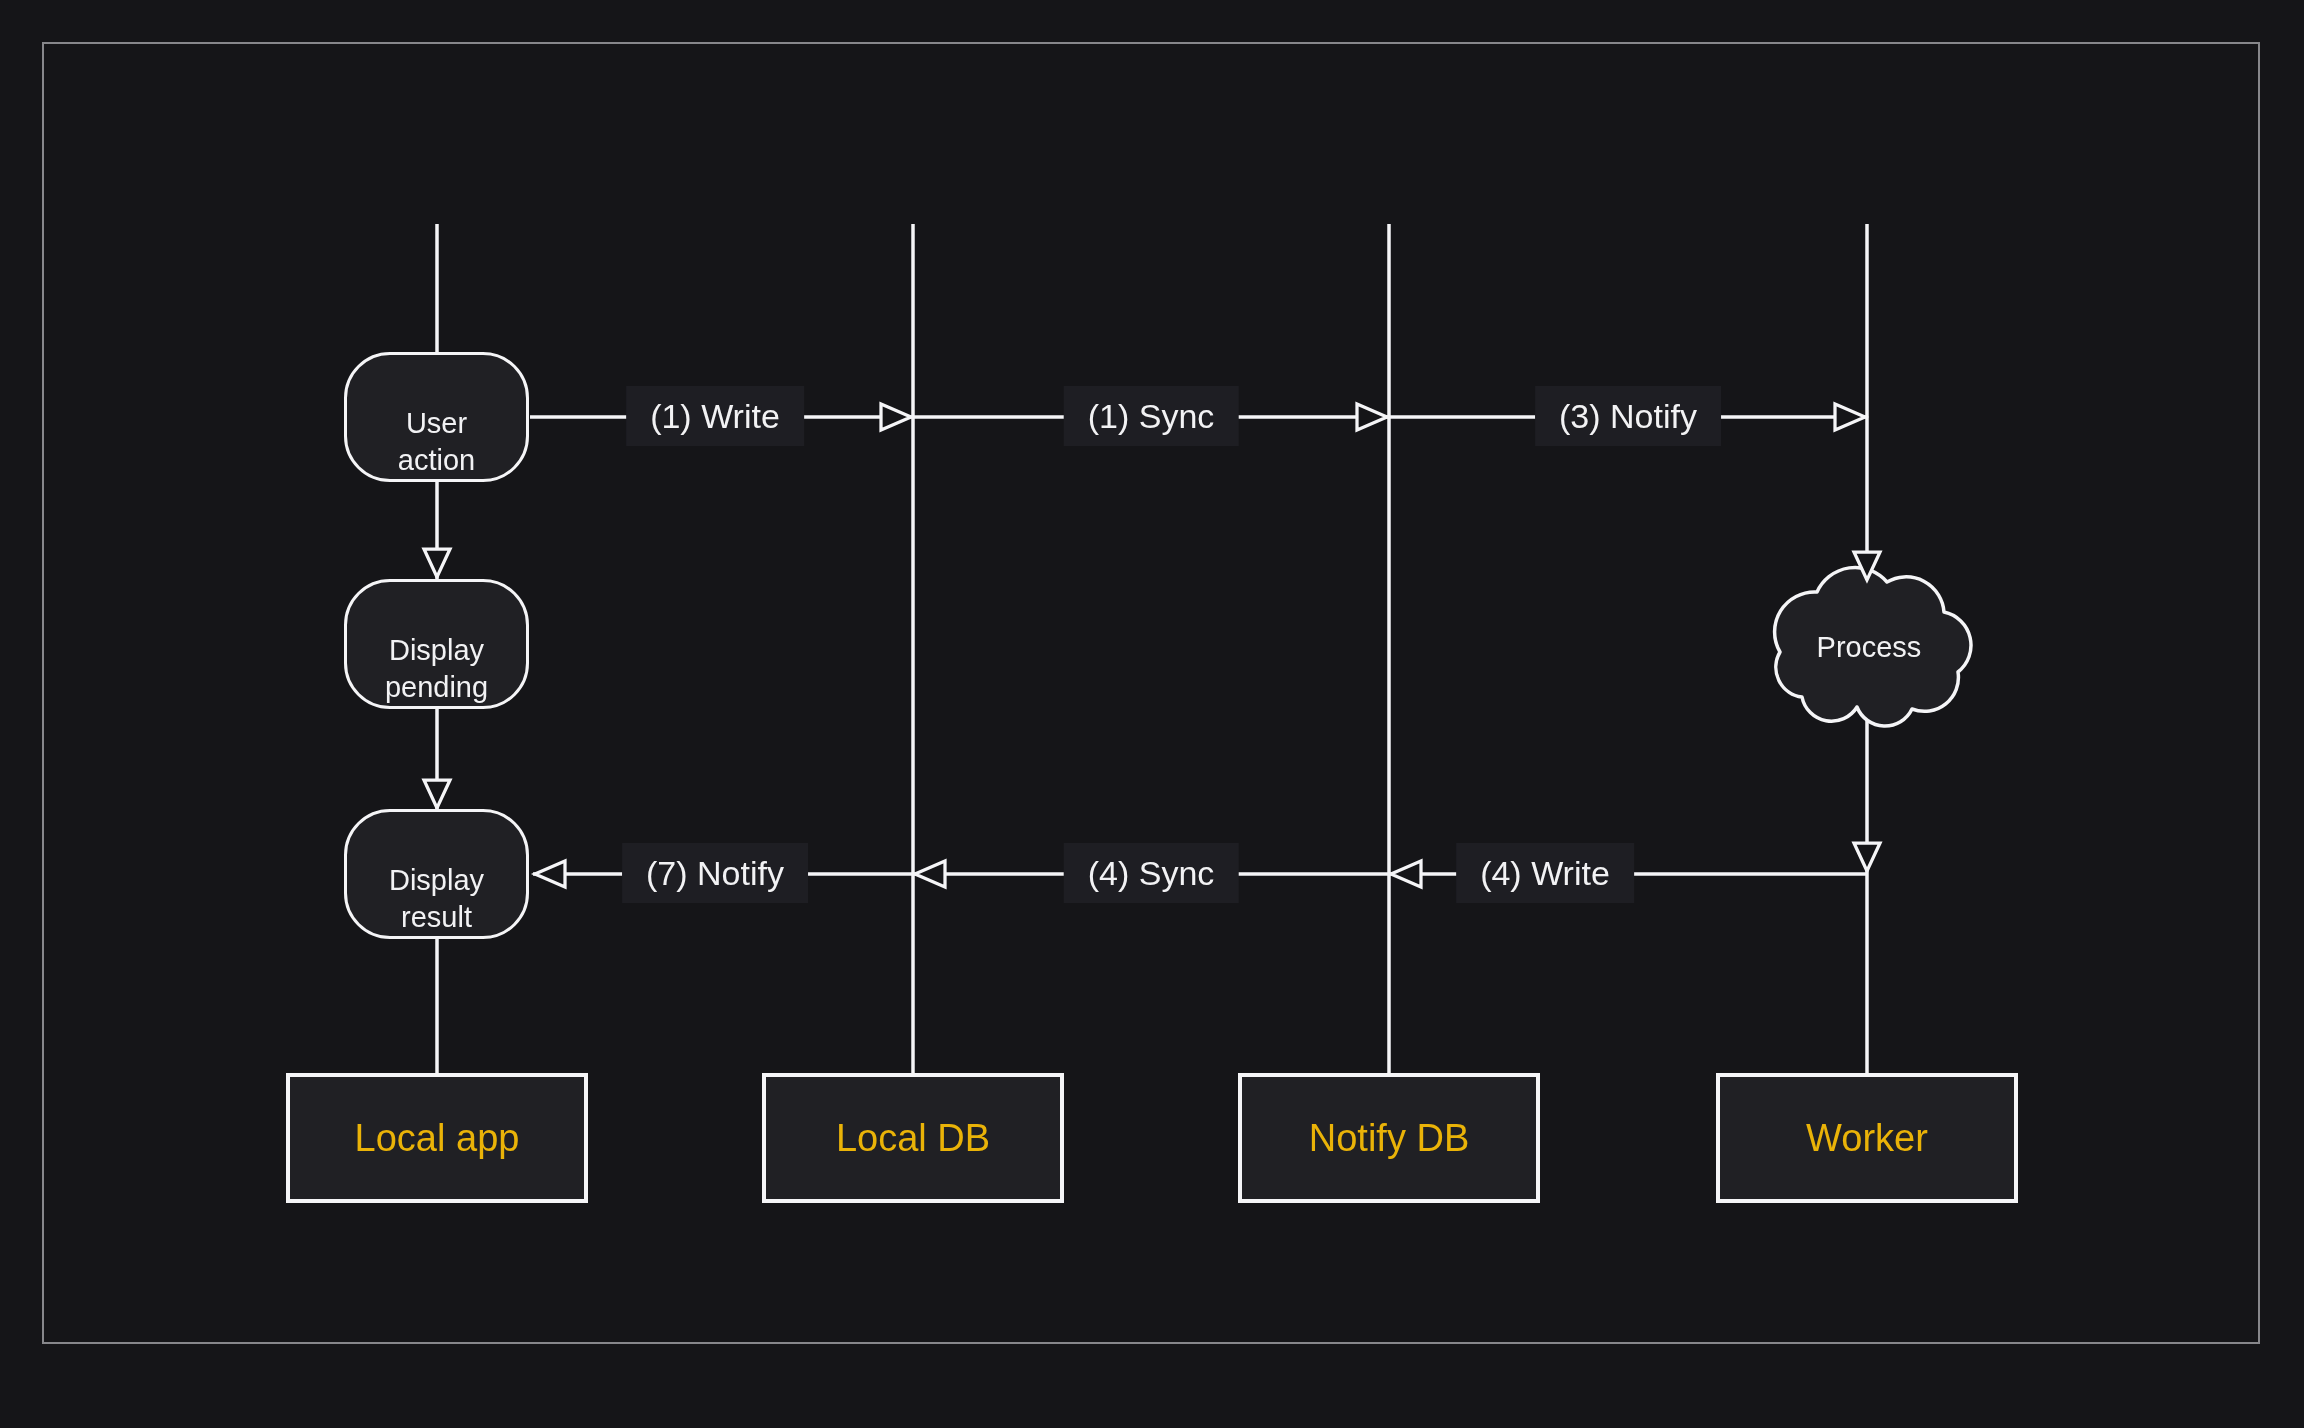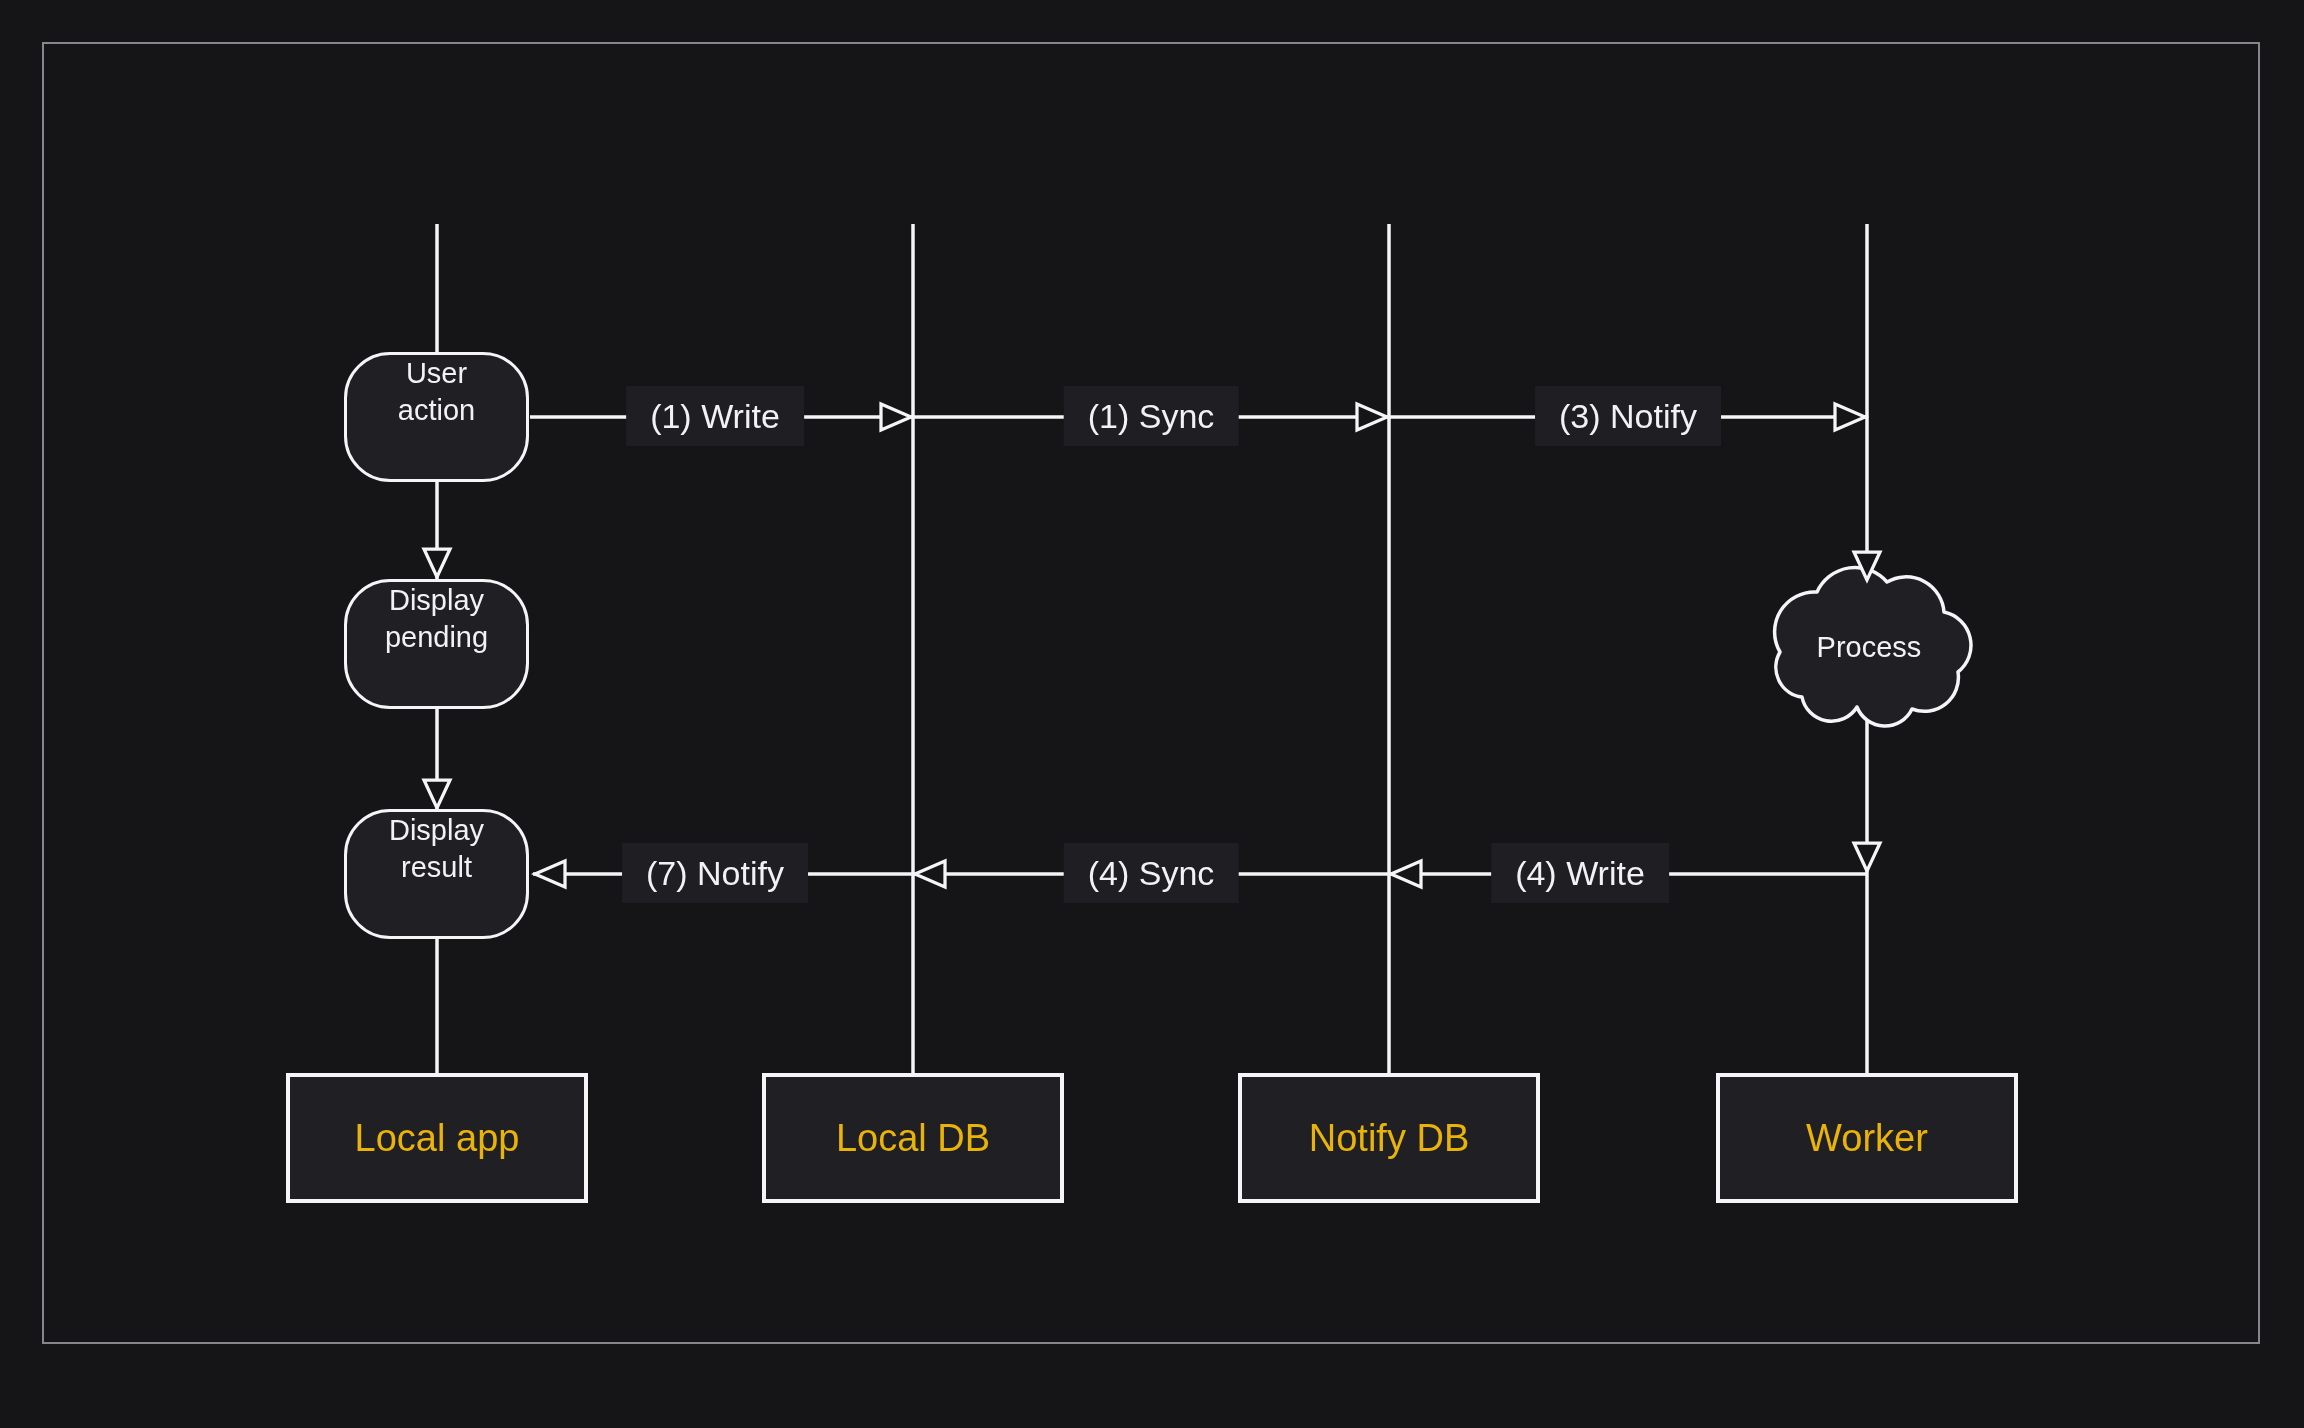--- a/index.html
+++ b/index.html
@@ -33,21 +33,21 @@
   }
   .node {
     position: absolute;
     width: 185px;
     height: 130px;
     box-sizing: border-box;
     background: #202024;
     border: 3.5px solid #f5f5f7;
     border-radius: 46px;
     display: flex;
-    align-items: flex-start;
+    align-items: flex-end;
     justify-content: center;
     text-align: center;
     color: #f2f2f4;
     font-size: 29px;
     line-height: 1.28;
   }
   .node span { width: min-content; }
   .actor-box {
     position: absolute;
     top: 1073px;
@@ -136,21 +136,21 @@
   </div>
 
   <div class="cloud-label" style="left:1869px; top:647px;">Process</div>
 
   <div class="chip" style="left:715px;  top:416px;">(1) Write</div>
   <div class="chip" style="left:1151px; top:416px;">(1) Sync</div>
   <div class="chip" style="left:1628px; top:416px;">(3) Notify</div>
 
   <div class="chip" style="left:715px;  top:873px;">(7) Notify</div>
   <div class="chip" style="left:1151px; top:873px;">(4) Sync</div>
-  <div class="chip" style="left:1580px; top:873px;">(4) Write</div>
+  <div class="chip" style="left:1545px; top:873px;">(4) Write</div>
 
   <div class="actor-box" style="left:286px;">
     <span>Local app</span>
   </div>
   <div class="actor-box" style="left:762px;">
     <span>Local DB</span>
   </div>
   <div class="actor-box" style="left:1238px;">
     <span>Notify DB</span>
   </div>

